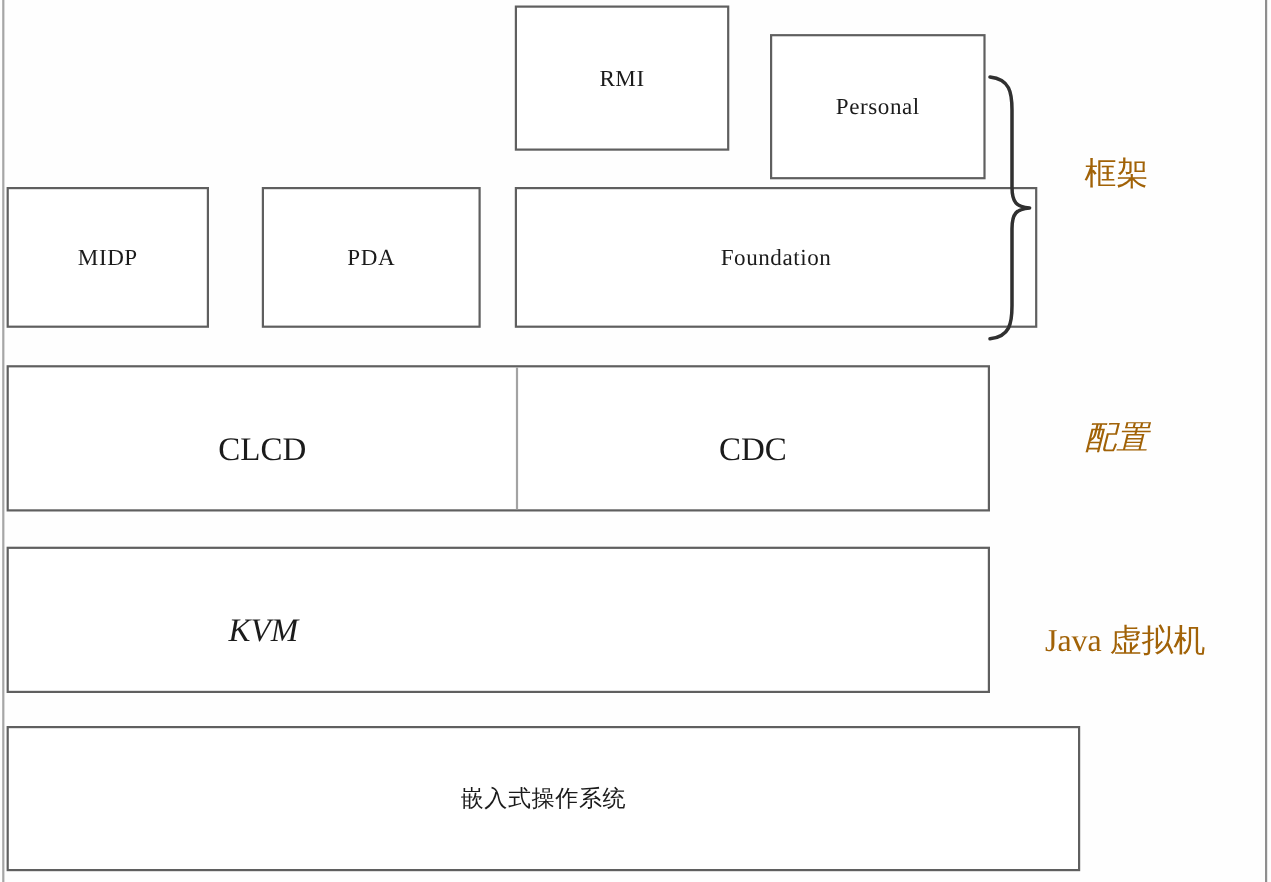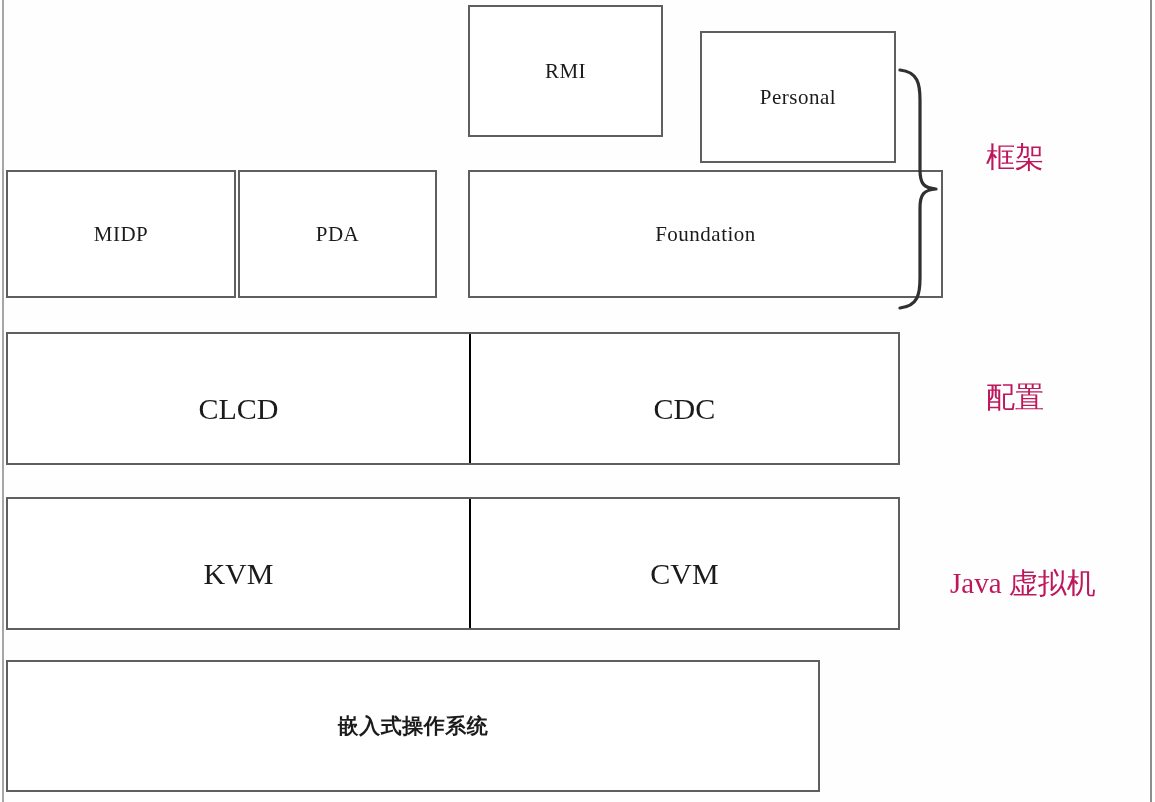--- a/index.html
+++ b/index.html
@@ -52,38 +52,38 @@
     background: #ffffff;
     display: flex;
   }
   .split-row .cell {
     box-sizing: border-box;
     display: flex;
     align-items: center;
     justify-content: center;
   }
   .split-row .cell.right-cell {
-    border-left: 2px solid #000000;
+    border-left: 2px solid #a3a3a3;
   }
   .split-row .cell .box-label {
     font-size: 30px;
     color: #1b1b1b;
     line-height: 1;
     white-space: nowrap;
     margin-top: 21px;
   }
 
   .cjk {
     font-family: "DejaVu Sans", "Liberation Sans", sans-serif;
   }
 
   .side-label {
     position: absolute;
     font-size: 29px;
-    color: #be185d;
+    color: #a16207;
     white-space: nowrap;
     line-height: 1;
   }
 
   .brace {
     position: absolute;
   }
 </style>
 </head>
 <body>
@@ -94,21 +94,21 @@
   <div class="edge-rule right"></div>
 
   <div class="box" style="left:468px; top:5px; width:195px; height:132px;">
     <span class="box-label">RMI</span>
   </div>
 
   <div class="box" style="left:700px; top:5px; width:196px; height:132px;margin-top:26px;">
     <span class="box-label">Personal</span>
   </div>
 
-  <div class="box" style="left:6px; top:170px; width:230px; height:128px;">
+  <div class="box" style="left:6px; top:170px; width:184px; height:128px;">
     <span class="box-label">MIDP</span>
   </div>
 
   <div class="box" style="left:238px; top:170px; width:199px; height:128px;justify-content:center;">
     <span class="box-label">PDA</span>
   </div>
 
   <div class="box" style="left:468px; top:170px; width:475px; height:128px;">
     <span class="box-label">Foundation</span>
   </div>
@@ -116,41 +116,38 @@
   <div class="split-row" style="left:6px; top:332px; width:894px; height:133px;">
     <div class="cell" style="width:463px;">
       <span class="box-label">CLCD</span>
     </div>
     <div class="cell right-cell" style="width:431px;">
       <span class="box-label">CDC</span>
     </div>
   </div>
 
   <div class="split-row" style="left:6px; top:497px; width:894px; height:133px;">
-    <div class="cell" style="width:463px;">
+    <div class="cell" style="width:463px;font-style:italic;">
       <span class="box-label">KVM</span>
-    </div>
-    <div class="cell right-cell" style="width:431px;">
-      <span class="box-label">CVM</span>
     </div>
   </div>
 
-  <div class="box" style="left:6px; top:660px; width:814px; height:132px;font-weight:bold;">
+  <div class="box" style="left:6px; top:660px; width:976px; height:132px;">
     <span class="box-label cjk">嵌入式操作系统</span>
   </div>
 
   <svg class="brace" style="left:896px; top:66px;" width="52" height="246" viewBox="0 0 52 246">
     <path d="M4 4
              C 22 6, 24 18, 24 34
              L 24 104
              C 24 118, 28 122, 40 123
              C 28 124, 24 128, 24 142
              L 24 212
              C 24 228, 22 240, 4 242" fill="none" stroke="#303030" stroke-width="3.2" stroke-linecap="round" stroke-linejoin="round"></path>
   </svg>
 
   <div class="side-label cjk" style="left:986px; top:143px;">框架</div>
 
-  <div class="side-label cjk" style="left:986px; top:383px;">配置</div>
+  <div class="side-label cjk" style="left:986px; top:383px;font-style:italic;">配置</div>
 
   <div class="side-label" style="left:950px; top:569px; font-family:'Liberation Serif','DejaVu Sans',serif;">Java 虚拟机</div>
 
 </div>
 
 </body></html>

